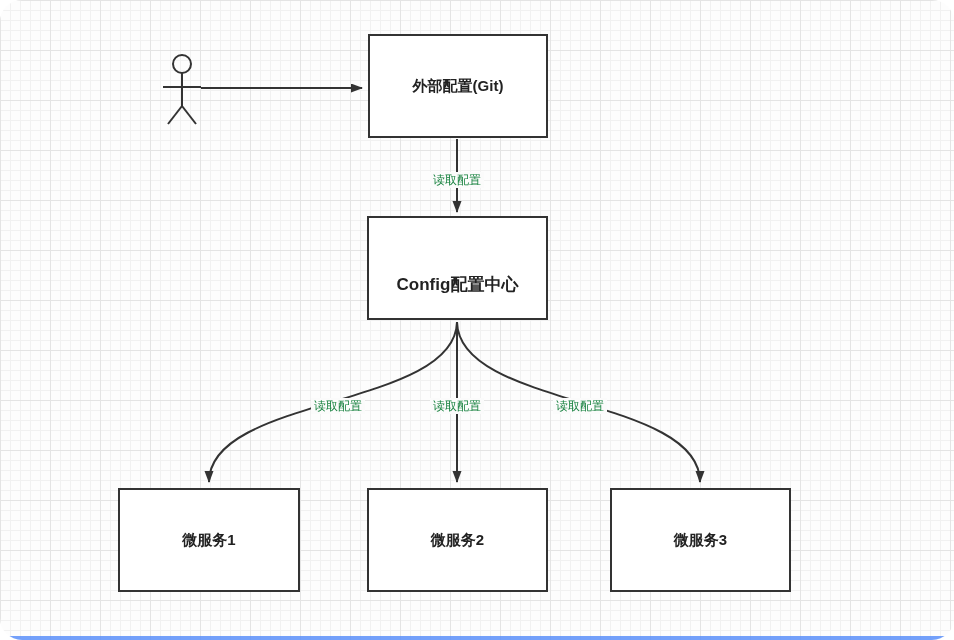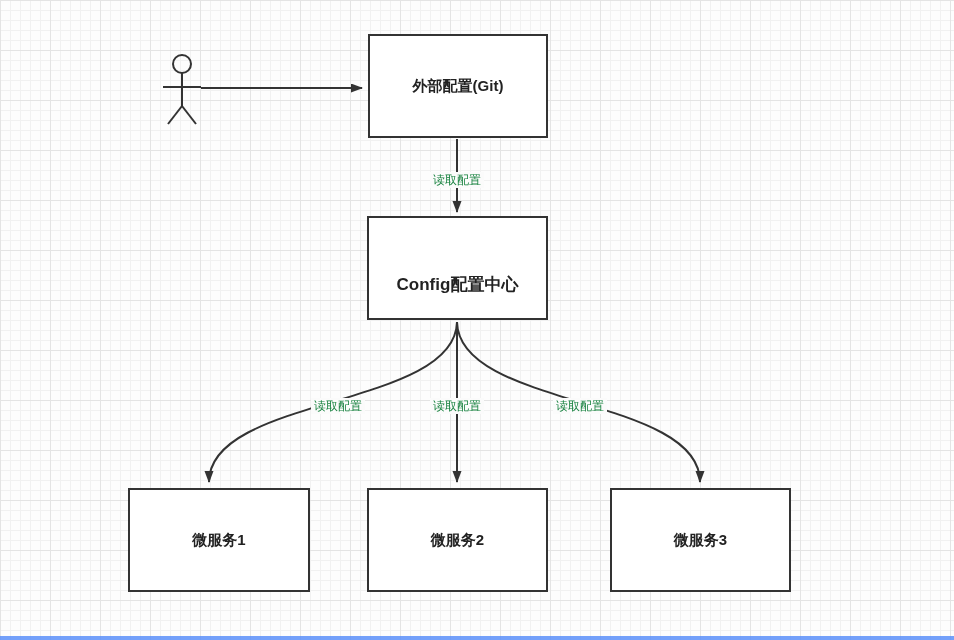--- a/index.html
+++ b/index.html
@@ -13,20 +13,21 @@
     width: 954px;
     height: 640px;
     overflow: hidden;
     background-color: #fdfdfd;
     background-image:
       linear-gradient(#e4e4e4 1px, transparent 1px),
       linear-gradient(90deg, #e4e4e4 1px, transparent 1px),
       linear-gradient(#f1f1f1 1px, transparent 1px),
       linear-gradient(90deg, #f1f1f1 1px, transparent 1px);
     background-size: 50px 50px, 50px 50px, 10px 10px, 10px 10px;
+    border-radius: 22px;
   }
   .edges-layer {
     position: absolute;
     left: 0;
     top: 0;
     width: 954px;
     height: 640px;
     pointer-events: none;
   }
   .node {
@@ -103,21 +104,21 @@
   </svg>
 
   <div class="node" style="left:368px; top:34px; width:180px; height:104px;">
     <span class="node-label">外部配置(Git)</span>
   </div>
 
   <div class="node" style="left:367px; top:216px; width:181px; height:104px;">
     <span class="node-label large">Config配置中心</span>
   </div>
 
-  <div class="node" style="left:128px; top:488px; width:182px; height:104px;text-align:center;">
+  <div class="node" style="left:118px; top:488px; width:182px; height:104px;text-align:center;">
     <span class="node-label">微服务1</span>
   </div>
 
   <div class="node" style="left:367px; top:488px; width:181px; height:104px;">
     <span class="node-label">微服务2</span>
   </div>
 
   <div class="node" style="left:610px; top:488px; width:181px; height:104px;">
     <span class="node-label">微服务3</span>
   </div>

